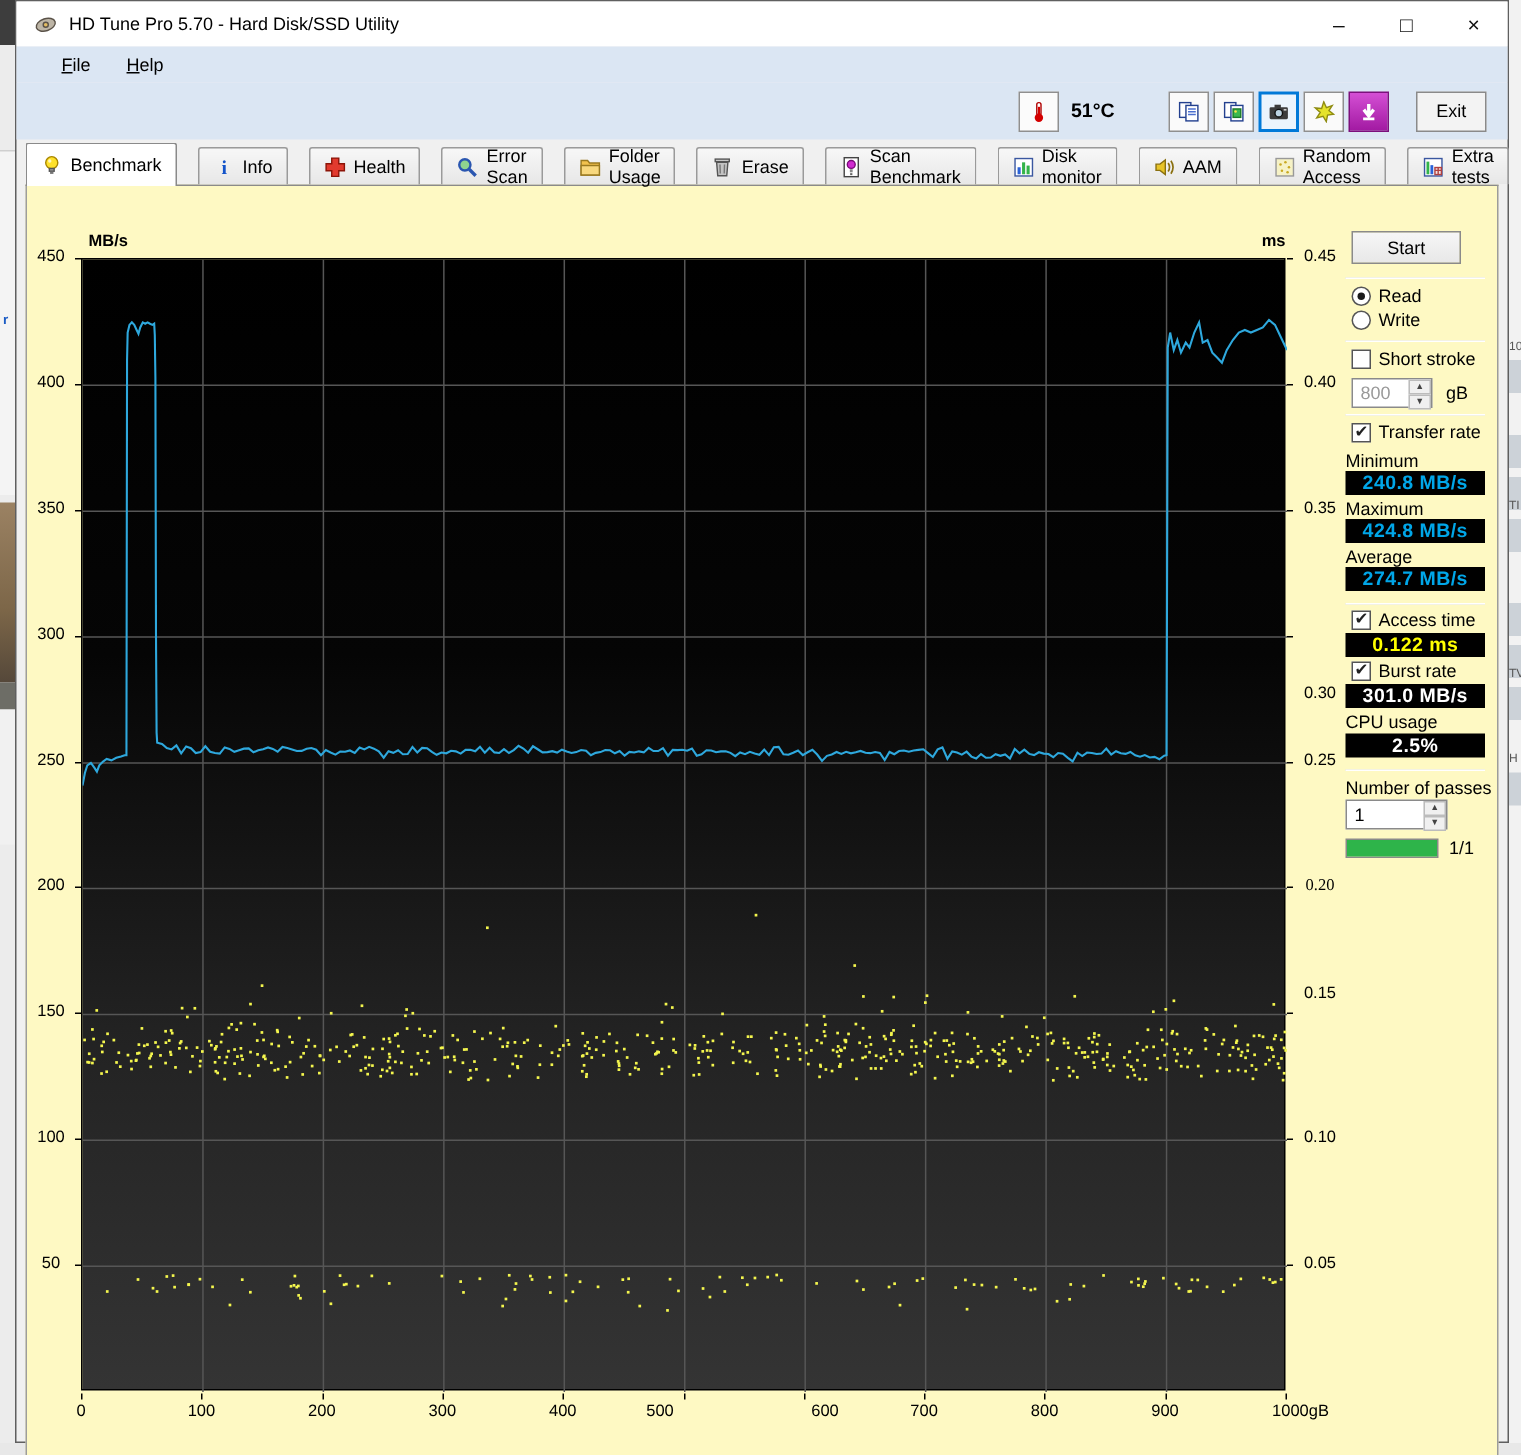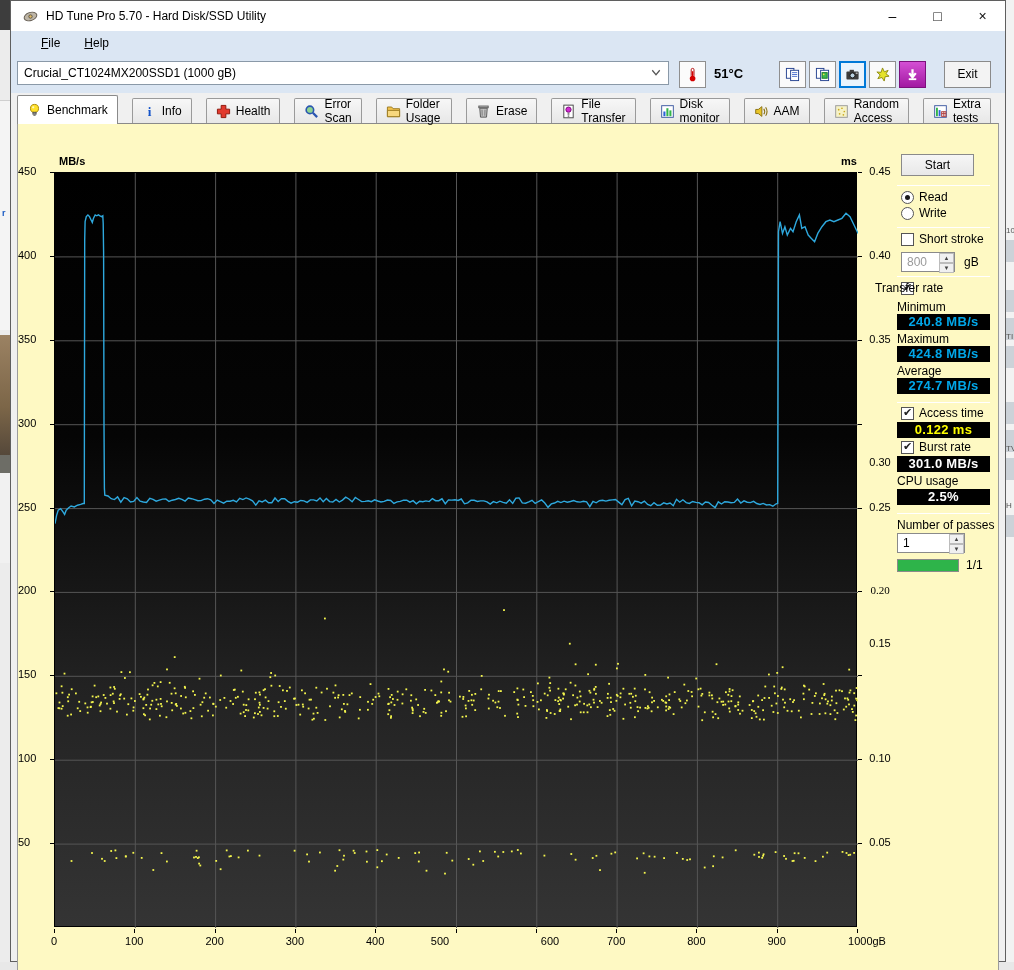--- a/index.html
+++ b/index.html
@@ -48,21 +48,21 @@
   .tab{height:25px;display:flex;align-items:center;gap:5px;padding:0 9px;border:1px solid #9a9a9a;border-bottom:none;
     background:linear-gradient(#f7f7f7,#e7e7e7);margin-right:14px;font-size:12px;border-radius:2px 2px 0 0;position:relative;z-index:1}
   .tab.active{height:29px;background:#fff;z-index:3;margin-bottom:-1px;border-color:#8a8a8a}
   .icn{display:inline-flex;width:15px;height:15px;align-items:center;justify-content:center}
   
   #content{left:6px;top:122px;width:982px;height:950px;background:#fef9c3;border:1px solid #9c9c9c;border-top:1px solid #8a8a8a}
   #plot{left:36px;top:48px;width:803px;height:755px;border:1px solid #000;
     background:linear-gradient(180deg,#000 0%,#050505 35%,#222 68%,#343434 100%)}
   .axis-unit{font-size:11px;font-weight:bold}
   .ytick,.xtick{position:absolute;font-size:11px;line-height:13px}
-  .ytl{left:0;width:32px;text-align:left}
+  .ytl{left:0;width:32px;text-align:center}
   .ytr{left:845px;width:34px;text-align:center}
   .xtick{width:50px;text-align:center}
   .tickmark{position:absolute;background:#000}
   
   .pbtn{left:883px;top:30px;width:73px;height:22px;background:linear-gradient(#f6f6f6,#e8e8e8);
     border:1px solid #8a8a8a;font-size:12px;text-align:center;line-height:20px}
   .sep{left:879px;width:93px;height:1px;background:#cfcfcf;border-bottom:1px solid #fff}
   .plabel{position:absolute;font-size:12px;white-space:nowrap}
   .cb{position:absolute;width:13px;height:13px;background:#fff;border:1px solid #555}
   .cb.checked::after{content:"\2714";position:absolute;left:1px;top:-2px;font-size:11px;color:#222}
@@ -122,28 +122,20 @@
       <span class="win-btn">×</span>
     </span>
   </div>
 
   <div class="abs menubar" id="menu-items">
       <div class="menu-item">File</div>
       <div class="menu-item">Help</div>
     </div>
 
   <div class="abs toolbar">
-    <div class="abs combo">
-      <span>Crucial_CT1024MX200SSD1 (1000 gB)</span>
-      <span class="chev icn">
-          <svg width="15" height="15" viewBox="0 0 16 16" xmlns="http://www.w3.org/2000/svg">
-            <polyline points="3,5 8,11 13,5" fill="none" stroke="#555" stroke-width="1.6"></polyline>
-          </svg>
-        </span>
-    </div>
     <div class="abs thermo-btn">
       <span class="icn">
           <svg width="15" height="15" viewBox="0 0 16 16" xmlns="http://www.w3.org/2000/svg">
             <rect x="6.6" y="1.5" width="3" height="9" rx="1.4" fill="#fff" stroke="#b00000"></rect>
             <circle cx="8.1" cy="12.3" r="3" fill="#d40000"></circle>
             <rect x="7.4" y="4.5" width="1.5" height="7" fill="#d40000"></rect>
           </svg>
         </span>
     </div>
     <span class="abs temp">51°C</span>
@@ -257,21 +249,21 @@
       </div>
       <div class="tab">
         <span class="icn">
           <svg width="15" height="15" viewBox="0 0 16 16" xmlns="http://www.w3.org/2000/svg">
             <rect x="3" y="1.2" width="10" height="13.5" fill="#fff" stroke="#444"></rect>
             <circle cx="8" cy="6" r="2.8" fill="#d12bd1" stroke="#7a0a7a"></circle>
             <rect x="7" y="9.4" width="2" height="2.2" fill="#888"></rect>
             <rect x="7.2" y="12.2" width="1.6" height="1.4" fill="#666"></rect>
           </svg>
         </span>
-        <span>File Transfer</span>
+        <span>Scan Benchmark</span>
       </div>
       <div class="tab">
         <span class="icn">
           <svg width="15" height="15" viewBox="0 0 16 16" xmlns="http://www.w3.org/2000/svg">
             <rect x="1.8" y="1.8" width="12.4" height="12.4" fill="#fff" stroke="#3a57a0"></rect>
             <rect x="3.6" y="8" width="2.2" height="5" fill="#2a62d8"></rect>
             <rect x="6.8" y="4.5" width="2.2" height="8.5" fill="#33b44a"></rect>
             <rect x="10" y="6.8" width="2.2" height="6.2" fill="#33b44a"></rect>
           </svg>
         </span>
@@ -1046,21 +1038,21 @@
         <div class="ytick ytr" style="top: 124.889px;">0.40</div>
         <div class="tickmark" style="left: 840px; top: 131.889px; width: 4px; height: 1px;"></div>
         <div class="ytick ytr" style="top: 208.778px;">0.35</div>
         <div class="tickmark" style="left: 840px; top: 215.778px; width: 4px; height: 1px;"></div>
         <div class="ytick ytr" style="top: 292.667px; margin-top: 39px;">0.30</div>
         <div class="tickmark" style="left: 840px; top: 299.667px; width: 4px; height: 1px;"></div>
         <div class="ytick ytr" style="top: 376.556px;">0.25</div>
         <div class="tickmark" style="left: 840px; top: 383.556px; width: 4px; height: 1px;"></div>
         <div class="ytick ytr" style="top: 460.444px; font-family: Liberation Serif, serif;">0.20</div>
         <div class="tickmark" style="left: 840px; top: 467.444px; width: 4px; height: 1px;"></div>
-        <div class="ytick ytr" style="top: 513px;">0.15</div>
+        <div class="ytick ytr" style="top: 532px;">0.15</div>
         <div class="tickmark" style="left: 840px; top: 551.333px; width: 4px; height: 1px;"></div>
         <div class="ytick ytr" style="top: 628.222px;">0.10</div>
         <div class="tickmark" style="left: 840px; top: 635.222px; width: 4px; height: 1px;"></div>
         <div class="ytick ytr" style="top: 712.111px;">0.05</div>
         <div class="tickmark" style="left: 840px; top: 719.111px; width: 4px; height: 1px;"></div>
         <div class="xtick" style="left: 11px; top: 811px;">0</div>
         <div class="tickmark" style="left: 36px; top: 805px; width: 1px; height: 4px;"></div>
         <div class="xtick" style="left: 91.3px; top: 811px;">100</div>
         <div class="tickmark" style="left: 116.3px; top: 805px; width: 1px; height: 4px;"></div>
         <div class="xtick" style="left: 171.6px; top: 811px;">200</div>
@@ -1098,21 +1090,21 @@
       <span class="val">800</span>
       <span class="btns">
           <span class="sb">▲</span>
           <span class="sb">▼</span>
         </span>
     </div>
     <span class="plabel" style="left:946px;top:131px">gB</span>
     <div class="abs sep" style="top:152px"></div>
 
     <span class="cb checked" style="left:883px;top:158px"></span>
-    <span class="plabel" style="left:857px;top:157px">Transfer rate</span>
+    <span class="plabel" style="left:901px;top:157px">Transfer rate</span>
     <span class="plabel" style="left:879px;top:176px">Minimum</span>
     <div class="lcd cyan" style="left:879px;top:190px">240.8 MB/s</div>
     <span class="plabel" style="left:879px;top:208px">Maximum</span>
     <div class="lcd cyan" style="left:879px;top:222px">424.8 MB/s</div>
     <span class="plabel" style="left:879px;top:240px">Average</span>
     <div class="lcd cyan" style="left:879px;top:254px">274.7 MB/s</div>
     <div class="abs sep" style="top:278px"></div>
 
     <span class="cb checked" style="left:883px;top:283px"></span>
     <span class="plabel" style="left:901px;top:282px">Access time</span>

